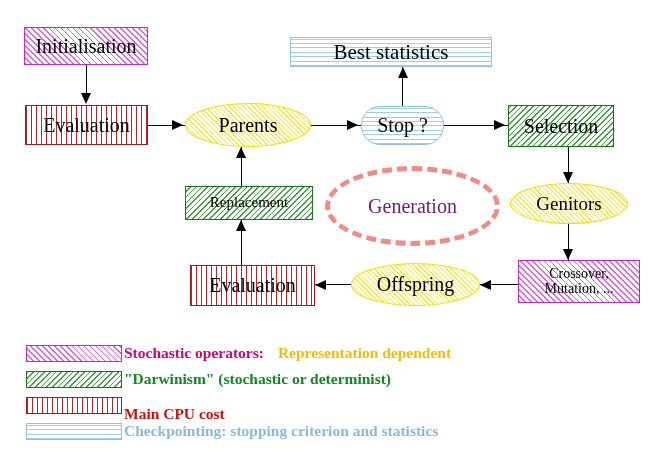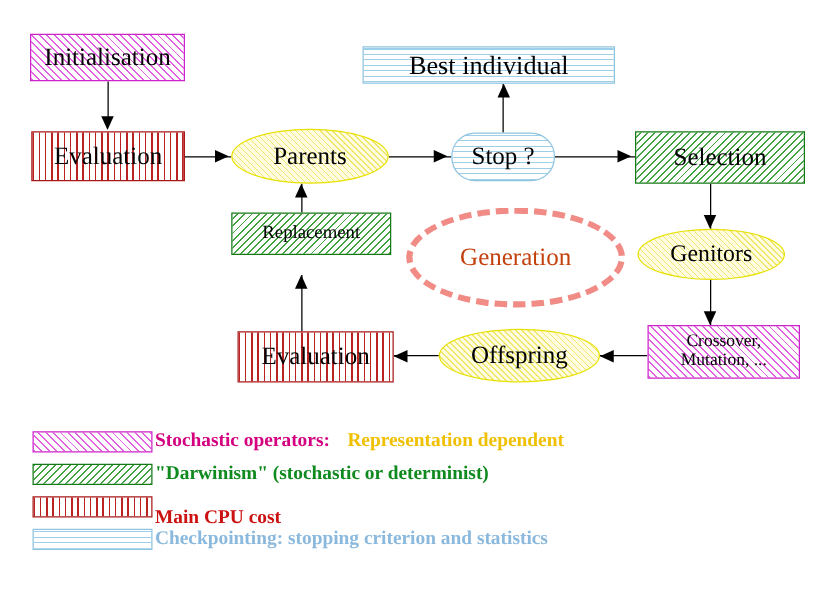--- a/index.html
+++ b/index.html
@@ -84,21 +84,21 @@
   
   .gen-ellipse {
     position: absolute;
     box-sizing: border-box;
     border: 5px dashed #f08b85;
     border-radius: 50%;
     background: transparent;
     display: flex;
     align-items: center;
     justify-content: center;
-    color: #c2410c;
+    color: #701a75;
     z-index: 1;
   }
 
   
   .line {
     position: absolute;
     background: #000000;
     z-index: 2;
   }
   .vline { width: 1.4px; }
@@ -153,49 +153,49 @@
 
   <div class="node hatch-red" style="left:25px; top:105px; width:123px; height:40px; font-size:20px;">
     <span class="lbl">Evaluation</span>
   </div>
 
   <div class="node hatch-yellow ellipse" style="left:185px; top:103px; width:126px; height:44px; font-size:20px;">
     <span class="lbl">Parents</span>
   </div>
 
   <div class="node hatch-blue" style="left:290px; top:37px; width:202px; height:30px; font-size:21px;">
-    <span class="lbl">Best individual</span>
+    <span class="lbl">Best statistics</span>
   </div>
 
   <div class="node hatch-blue rounded" style="left:361px; top:106px; width:83px; height:39px; font-size:20px;">
     <span class="lbl">Stop ?</span>
   </div>
 
-  <div class="node hatch-green" style="left:508px; top:105px; width:136px; height:42px; font-size:20px;">
+  <div class="node hatch-green" style="left:508px; top:105px; width:106px; height:42px; font-size:20px;">
     <span class="lbl">Selection</span>
   </div>
 
   <div class="node hatch-yellow ellipse" style="left:510px; top:183px; width:118px; height:41px; font-size:19px;">
     <span class="lbl">Genitors</span>
   </div>
 
   <div class="node hatch-magenta" style="left:518px; top:260px; width:122px; height:43px; font-size:14px; flex-direction:column; justify-content:center;">
     <span class="lbl">Crossover,</span>
     <span class="lbl">Mutation, ...</span>
   </div>
 
   <div class="node hatch-yellow ellipse" style="left:351px; top:263px; width:129px; height:43px; font-size:20px;">
     <span class="lbl">Offspring</span>
   </div>
 
   <div class="node hatch-red" style="left:190px; top:265px; width:125px; height:41px; font-size:20px;">
     <span class="lbl">Evaluation</span>
   </div>
 
-  <div class="node hatch-green" style="left:185px; top:170px; width:128px; height:34px; font-size:15px;justify-content:center;">
+  <div class="node hatch-green" style="left:185px; top:186px; width:128px; height:34px; font-size:15px;justify-content:center;">
     <span class="lbl">Replacement</span>
   </div>
 
   <div class="gen-ellipse" style="left:325px; top:166px; width:175px; height:80px; font-size:20px;">
     <span class="lbl">Generation</span>
   </div>
 
   <div class="line vline" style="left:86px; top:65px; height:30px;"></div>
   <div class="arrow arrow-down" style="left:81.4px; top:93px;"></div>
 

